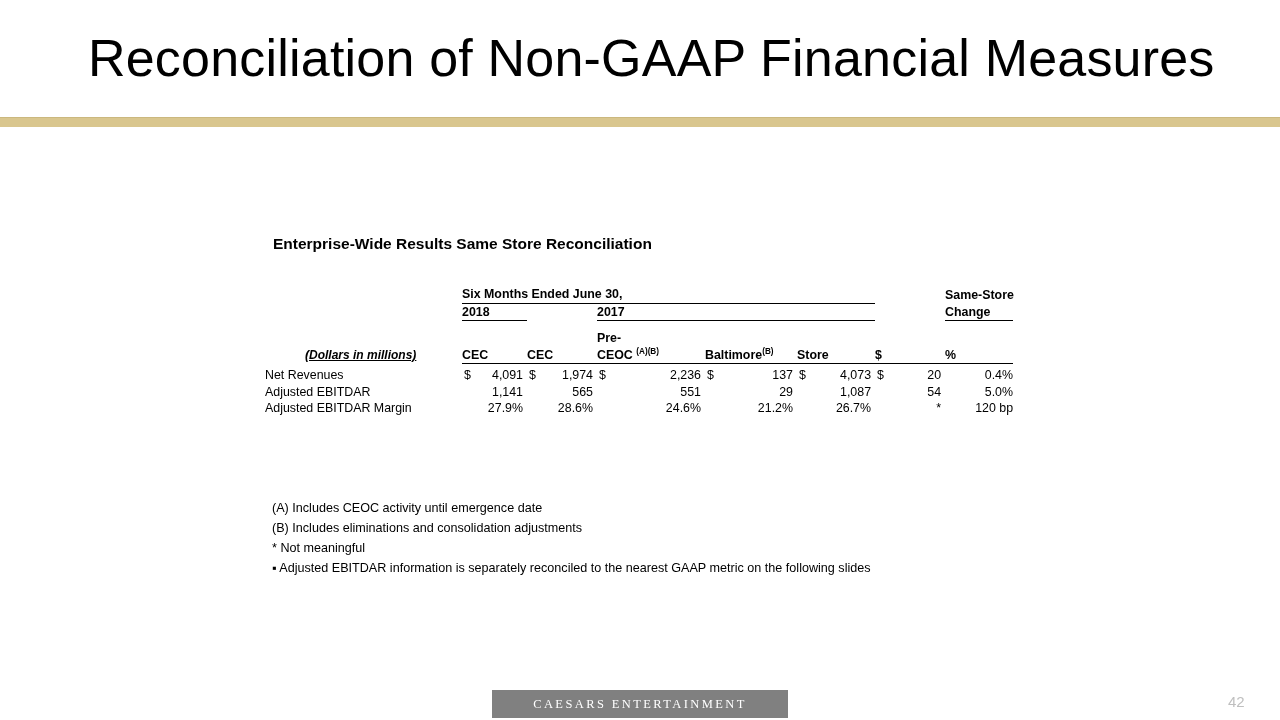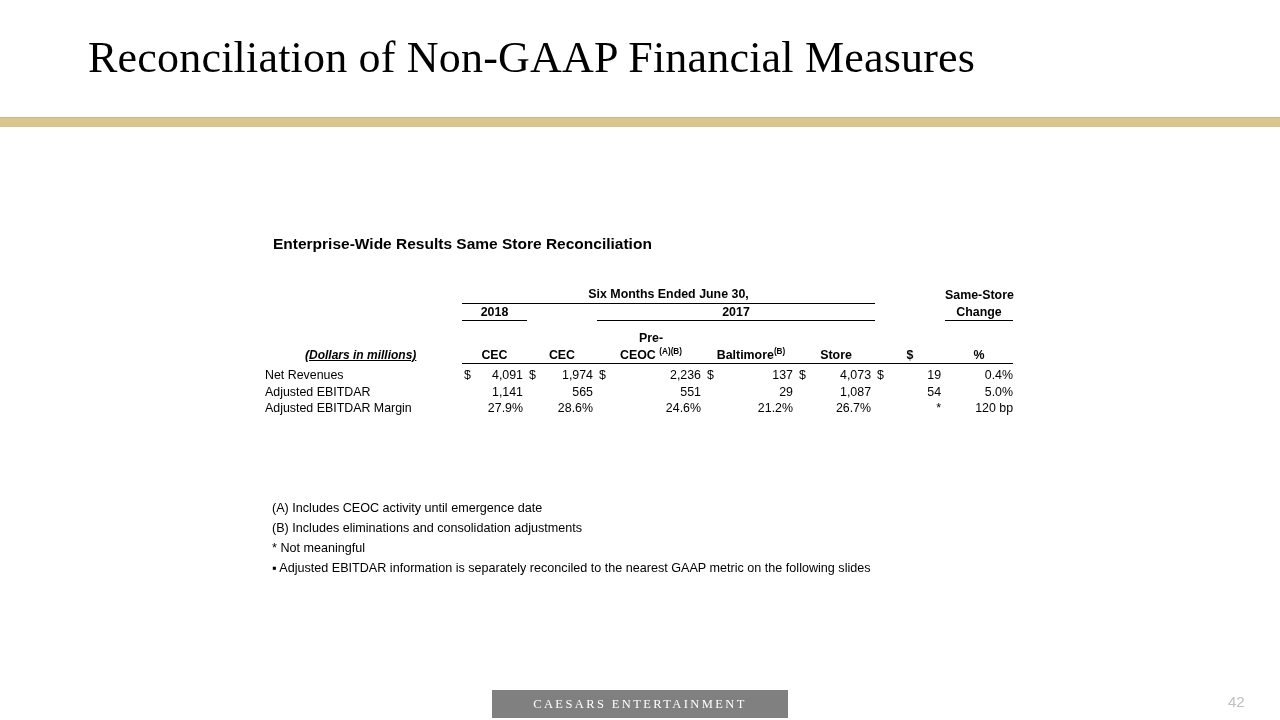--- a/index.html
+++ b/index.html
@@ -13,22 +13,22 @@
     font-family: "Liberation Sans", sans-serif;
     overflow: hidden;
     position: relative;
   }
 
   
   .slide-title {
     position: absolute;
     left: 88px;
     top: 28px;
-    font-family: Liberation Serif, serif;
-    font-size: 44px;
+    font-family: Liberation Sans, sans-serif;
+    font-size: 52px;
     line-height: 60px;
     color: #000000;
     letter-spacing: 0.2px;
     white-space: nowrap;
   }
 
   
   .gold-bar {
     position: absolute;
     left: 0;
@@ -88,21 +88,21 @@
   col.c-dollar  { width: 70px; }
   col.c-pct     { width: 68px; }
   .rgt   { text-align: right; }
   .lft   { text-align: left; }
 
   .rule-bot { border-bottom: 1.3px solid #000; }
 
   .spacer-row td { height: 3px; line-height: 3px; font-size: 0; }
   .gap-row td { height: 9px; line-height: 9px; font-size: 0; }
 
-  .hdr-cell { font-weight: bold; text-align: center; }
+  .hdr-cell { font-weight: bold; text-align: left; }
 
   .dollars-label {
     font-style: italic;
     font-weight: bold;
     text-decoration: underline;
     font-size: 12px;
     margin-left: 40px;
   }
 
   sup { font-size: 8.2px; vertical-align: super; line-height: 0; }
@@ -242,21 +242,21 @@
         <td class="cell-money">
           <span class="sym">$</span>
           <span class="num">137</span>
         </td>
         <td class="cell-money">
           <span class="sym">$</span>
           <span class="num">4,073</span>
         </td>
         <td class="cell-money">
           <span class="sym">$</span>
-          <span class="num">19</span>
+          <span class="num">20</span>
         </td>
         <td class="rgt pad-r">0.4%</td>
       </tr>
 
       <tr>
         <td class="lft">Adjusted EBITDAR</td>
         <td class="cell-money">
           <span class="sym"></span>
           <span class="num">1,141</span>
         </td>

